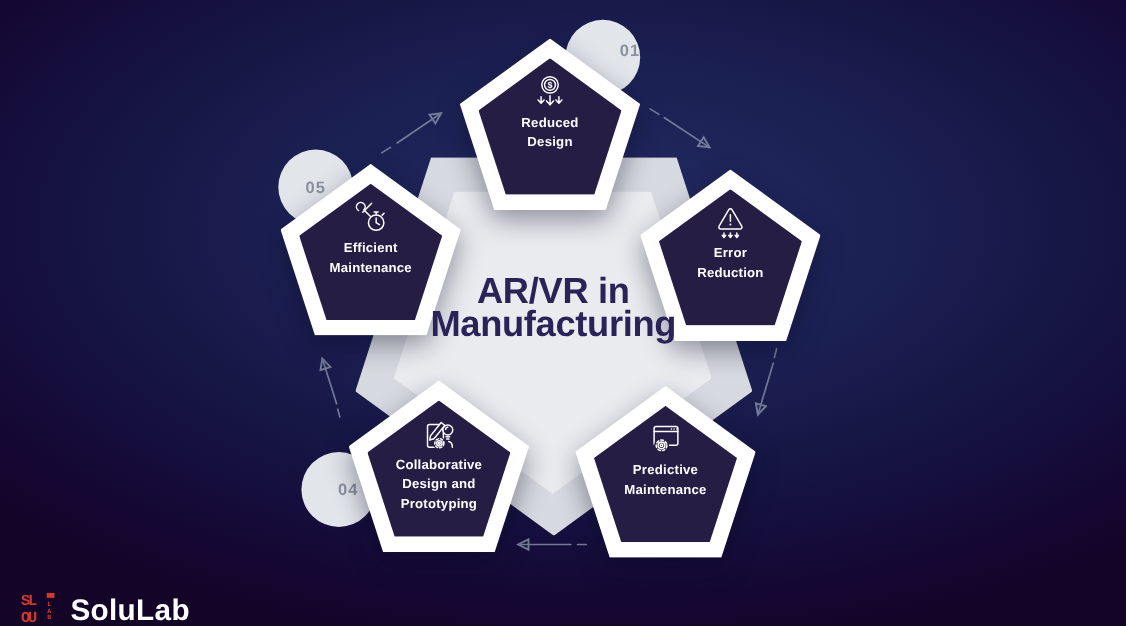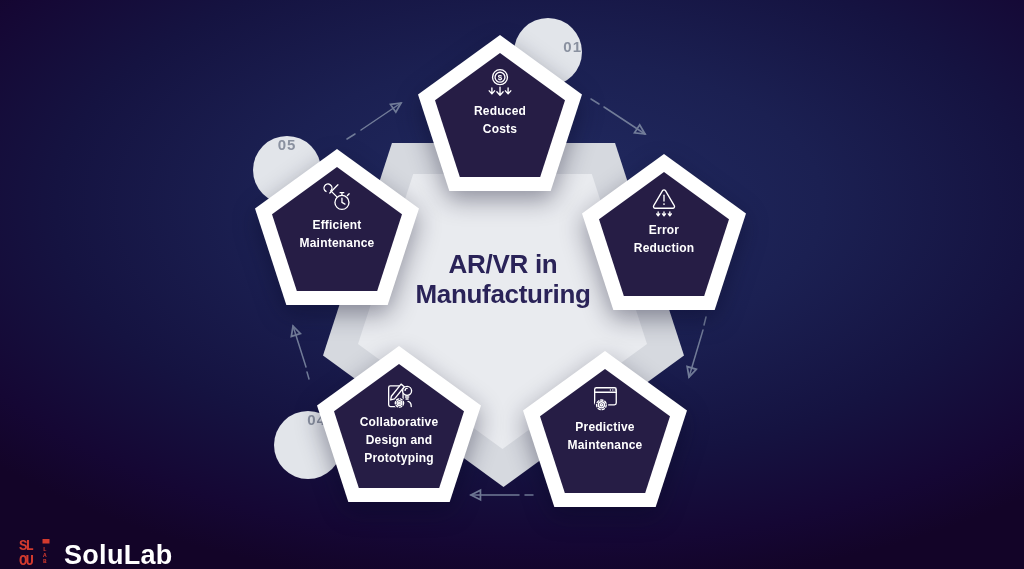--- a/index.html
+++ b/index.html
@@ -16,21 +16,21 @@
     background:#d6d9df;
   }
   .platform-inner{
     position:absolute;left:358px;top:174px;width:289px;height:275px;
     clip-path:polygon(19.1% 0%, 80.9% 0%, 100% 61.8%, 50% 100%, 0% 61.8%);
     background:#e9ebef;
   }
   
   .num-badge{
     position:absolute;width:68px;height:68px;border-radius:50%;
-    background:#e2e5ea;display:flex;justify-content:center;
+    background:#e2e5ea;display:flex;align-items:center;justify-content:center;
     color:#8a91a0;font-size:15px;font-weight:700;letter-spacing:1px;
   }
   .nb1{left:514px;top:18px;align-items:flex-start;justify-content:flex-end;padding:20px 0 0 18px;box-sizing:border-box;}
   .nb2{left:718px;top:226px;justify-content:flex-start;padding-left:18px;box-sizing:border-box;}
   .nb3{left:566px;top:481px;align-items:flex-start;padding-top:24px;box-sizing:border-box;}
   .nb4{left:274px;top:411px;justify-content:flex-end;padding-right:16px;box-sizing:border-box;}
   .nb5{left:253px;top:136px;}
   
   .pent-wrap{position:absolute;width:164px;height:156px;filter:drop-shadow(0 9px 12px rgba(8,8,35,.40));}
   .pent{
@@ -46,21 +46,21 @@
   .pos1{left:418px;top:35px;}
   .pos2{left:582px;top:154px;}
   .pos3{left:523px;top:351px;}
   .pos4{left:317px;top:346px;}
   .pos5{left:255px;top:149px;}
   .pent-icon{width:36px;height:36px;flex:none;}
   .pent-label{color:#fff;font-size:12px;font-weight:700;line-height:16px;text-align:center;letter-spacing:.2px;}
   
   .center-title{
     position:absolute;left:333px;top:249px;width:340px;text-align:center;
-    color:#2a2358;font-weight:800;font-size:26px;line-height:30px;letter-spacing:-.3px;
+    color:#2a2358;font-weight:800;font-size:33px;line-height:30px;letter-spacing:-.3px;
   }
   
   .arrows{position:absolute;left:0;top:0;pointer-events:none;}
   
   .brand{position:absolute;left:18px;top:516px;display:flex;align-items:flex-end;gap:10px;}
   .brand-name{color:#ffffff;font-size:27px;font-weight:600;letter-spacing:.3px;margin-top:24px;}
 </style>
 </head>
 <body>
 
@@ -104,21 +104,21 @@
       <div class="pent-core">
         <svg class="pent-icon" viewBox="0 0 40 40" stroke="#fff" stroke-width="1.5" fill="none" stroke-linecap="round" stroke-linejoin="round">
           <circle cx="20" cy="13.5" r="8.3"></circle>
           <circle cx="20" cy="13.5" r="5.5"></circle>
           <text x="20" y="17" font-size="9" font-weight="bold" fill="#fff" stroke="none" text-anchor="middle">$</text>
           <path d="M11,25.5 v5.5 M8,28.7 l3,3.4 3,-3.4"></path>
           <path d="M20,24.5 v8.2 M16.5,29.7 l3.5,4 3.5,-4"></path>
           <path d="M29,25.5 v5.5 M26,28.7 l3,3.4 3,-3.4"></path>
         </svg>
         <div class="pent-label">Reduced</div>
-        <div class="pent-label">Costs</div>
+        <div class="pent-label">Design</div>
       </div>
     </div>
   </div>
 
   <div class="pent-wrap pos2">
     <div class="pent">
       <div class="pent-core">
         <svg class="pent-icon" viewBox="0 0 40 40" stroke="#fff" stroke-width="1.5" fill="none" stroke-linecap="round" stroke-linejoin="round">
           <path d="M18.4,7.4 a1.9,1.9 0 0 1 3.2,0 l9.8,16.6 a1.9,1.9 0 0 1 -1.6,2.9 H10.2 a1.9,1.9 0 0 1 -1.6,-2.9 Z"></path>
           <path d="M20,12.5 v6.5"></path>

